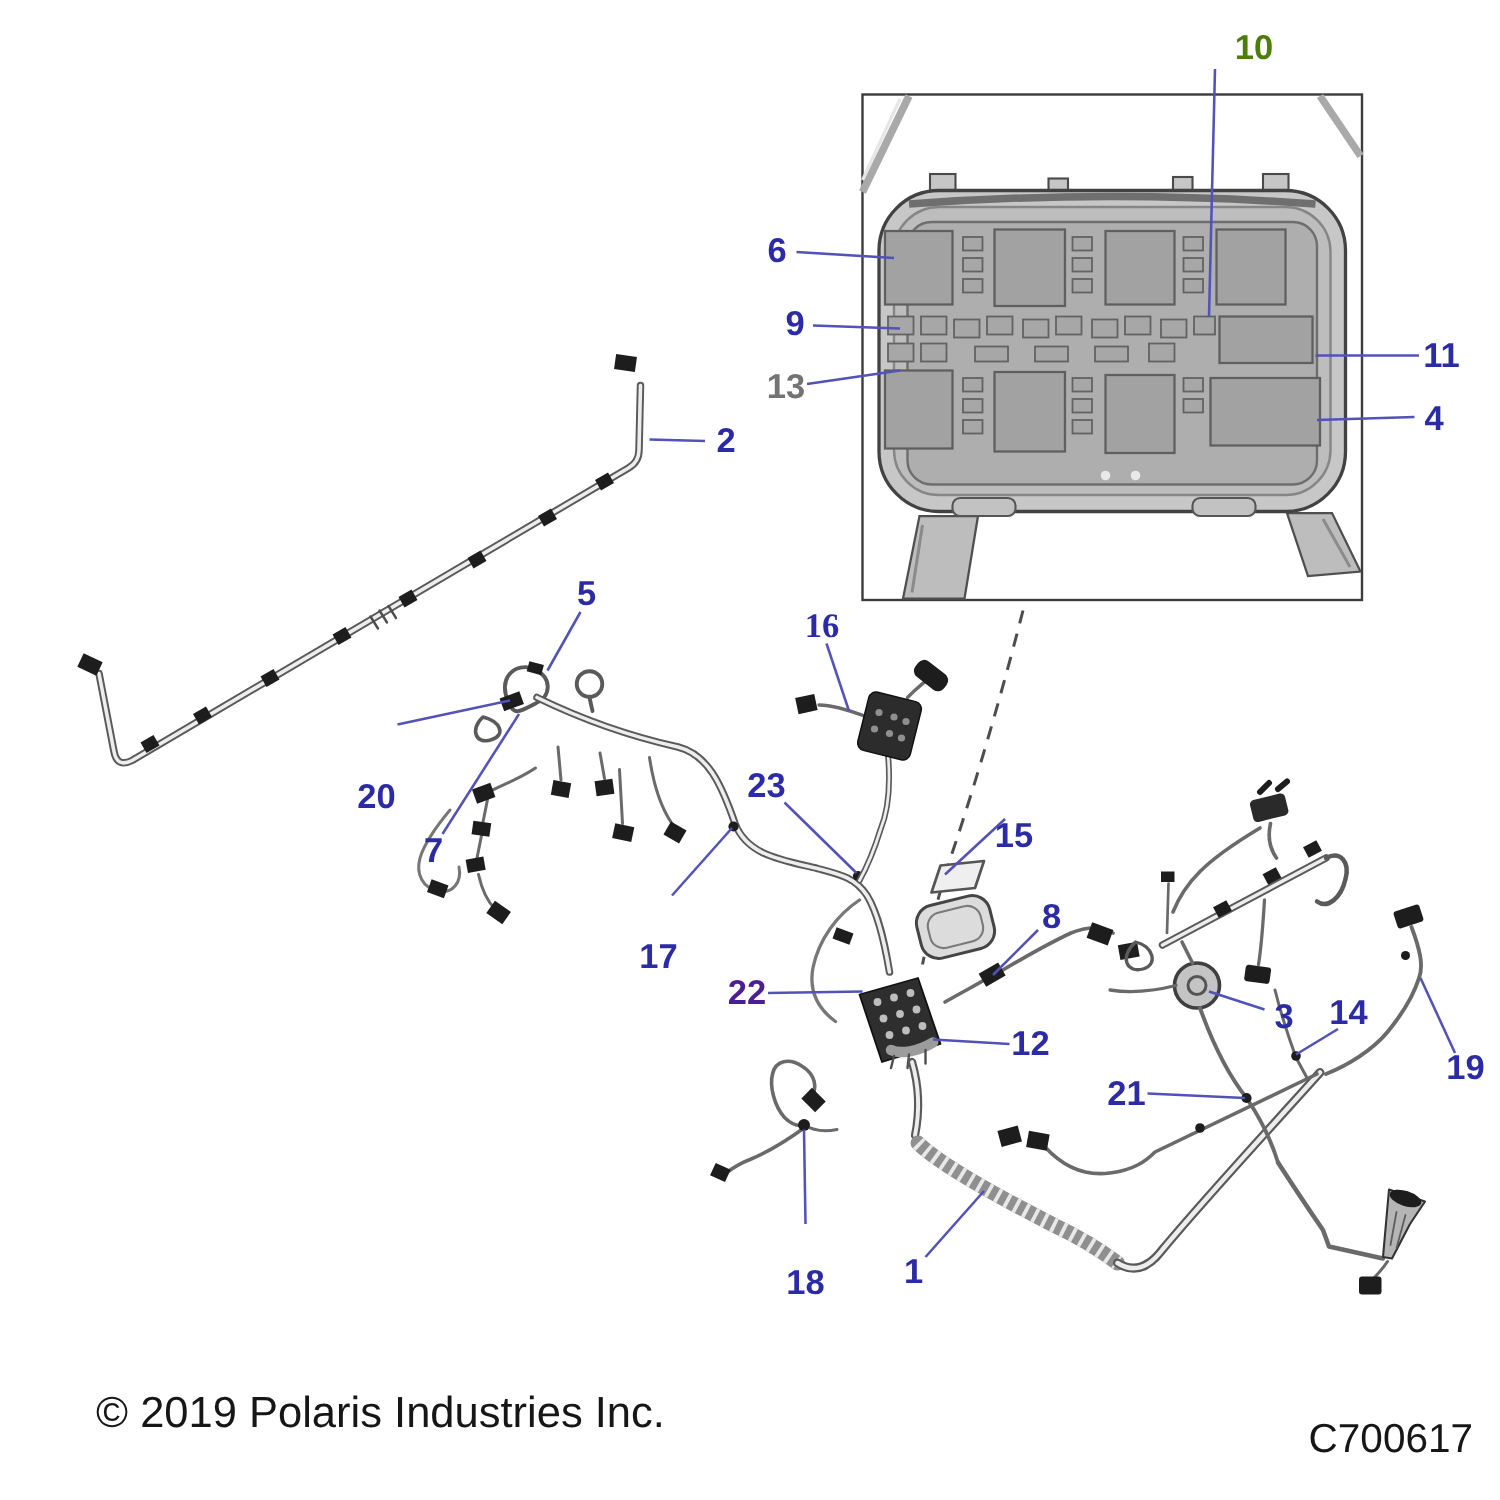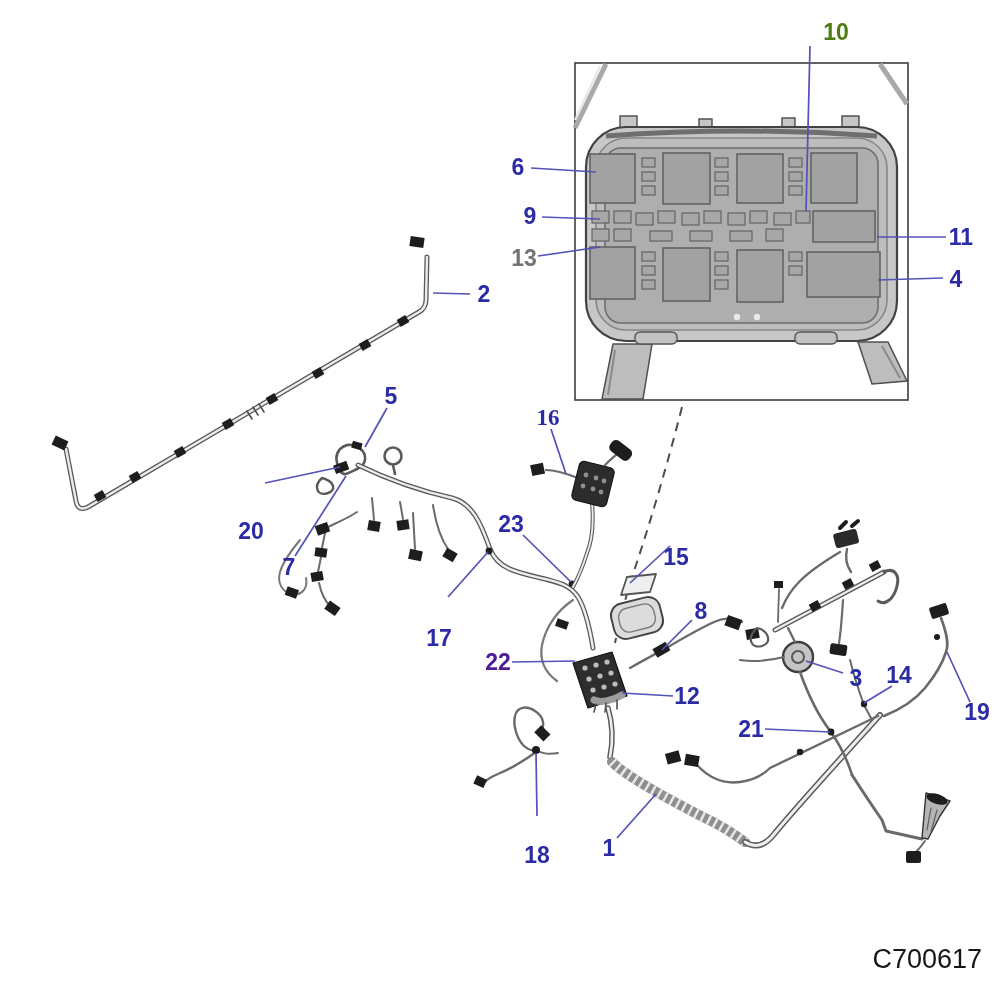--- a/index.html
+++ b/index.html
@@ -335,15 +335,16 @@
       <div class="callout" style="left: 548px; top: 417px; color: rgb(43, 43, 166); font-family: Liberation Serif, serif;">16</div>
       <div class="callout" style="left: 439px; top: 638px; color: rgb(43, 43, 166);">17</div>
       <div class="callout" style="left: 537px; top: 827px; color: rgb(43, 43, 166); margin-top: 28px;">18</div>
       <div class="callout" style="left: 977px; top: 712px; color: rgb(43, 43, 166);">19</div>
       <div class="callout" style="left: 251px; top: 487px; color: rgb(43, 43, 166); margin-top: 44px;">20</div>
       <div class="callout" style="left: 751px; top: 729px; color: rgb(43, 43, 166);">21</div>
       <div class="callout" style="left: 498px; top: 662px; color: #4c1d95;">22</div>
       <div class="callout" style="left: 511px; top: 524px; color: rgb(43, 43, 166);">23</div>
     </div>
 
+<div id="footer-copyright">© 2019 Polaris Industries Inc.</div>
 <div id="footer-code">C700617</div>
 
 </div>
 
 </body></html>

